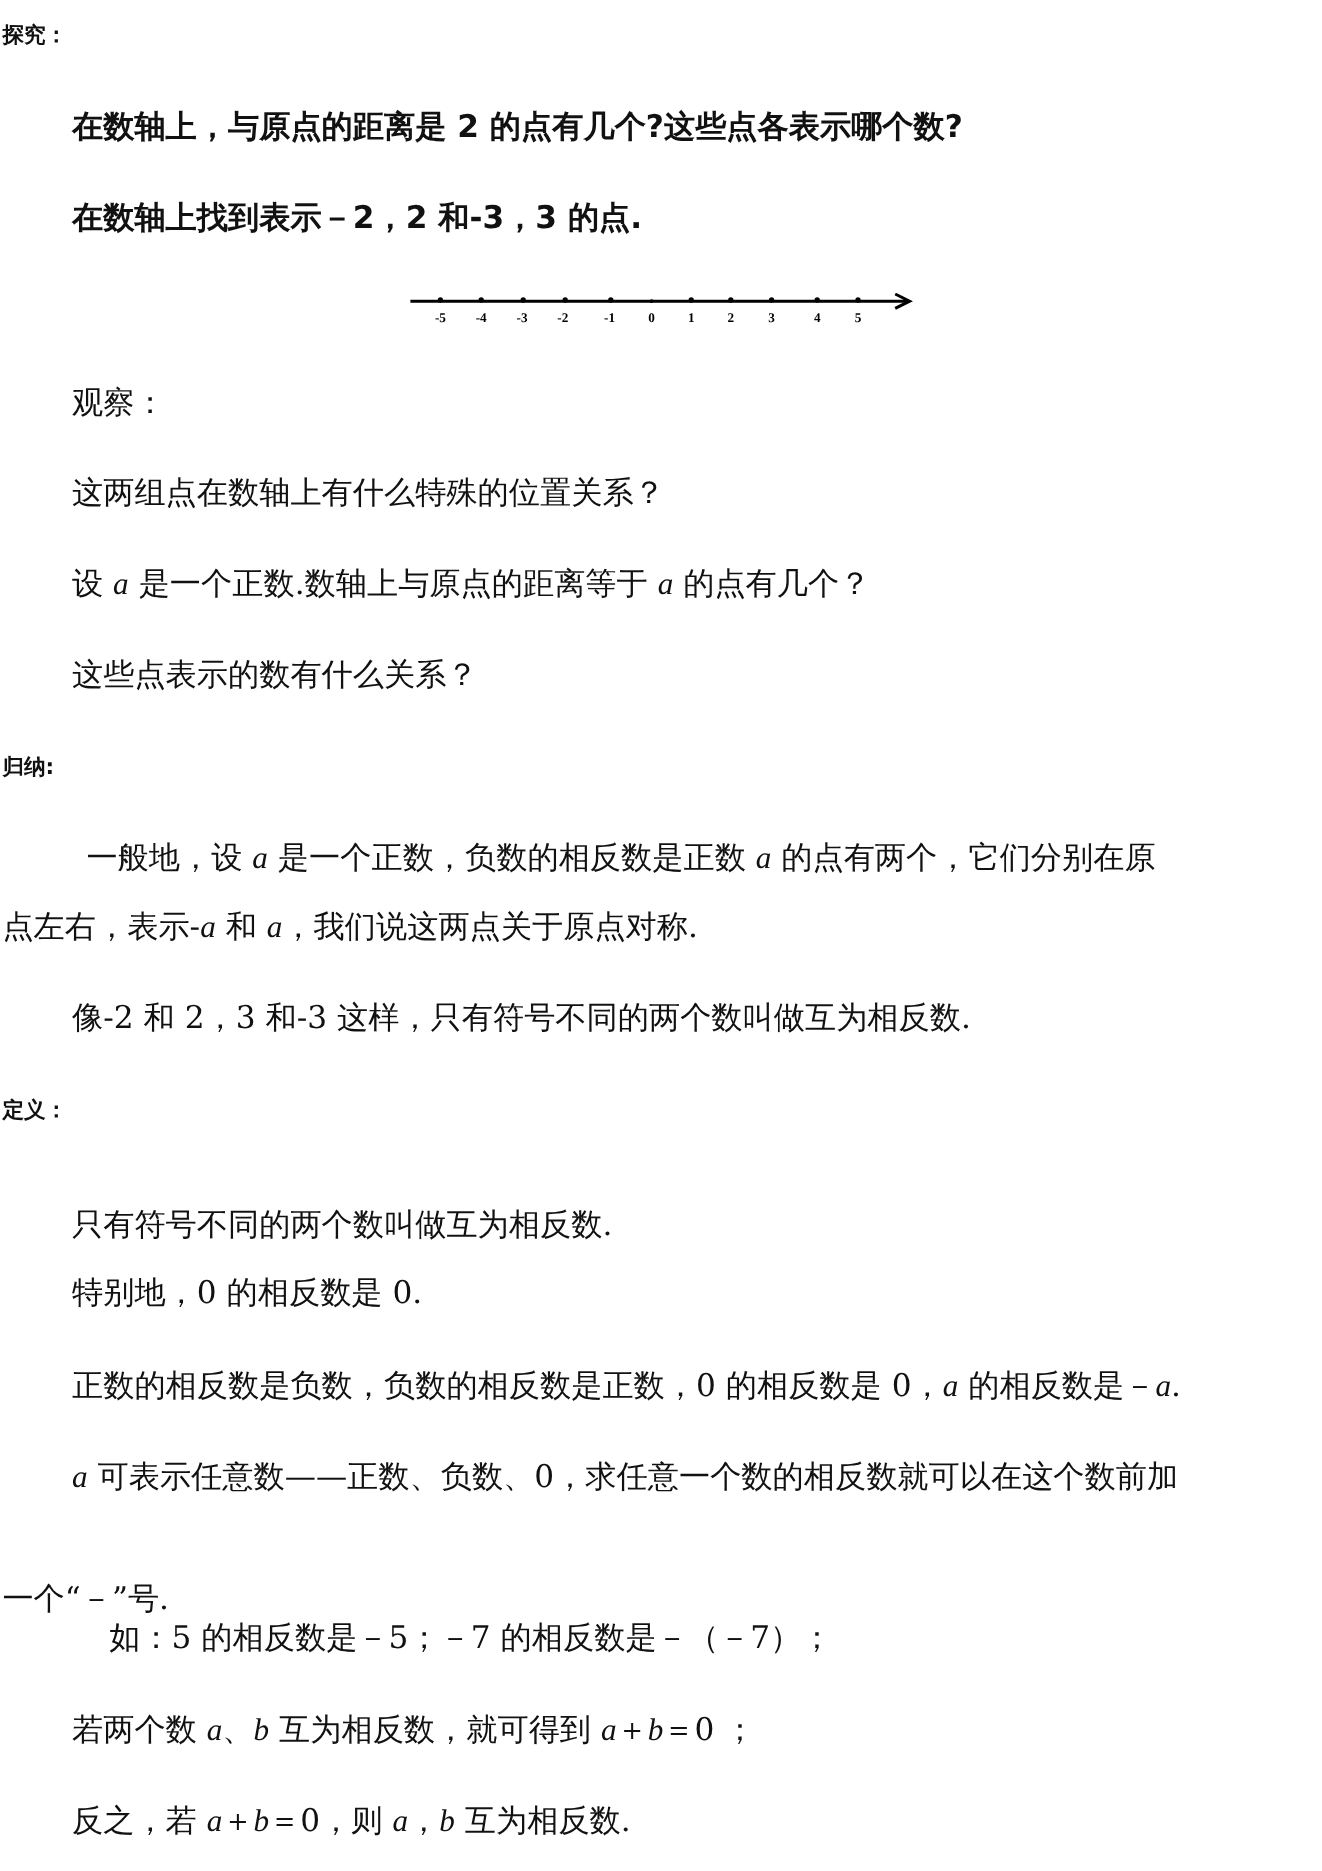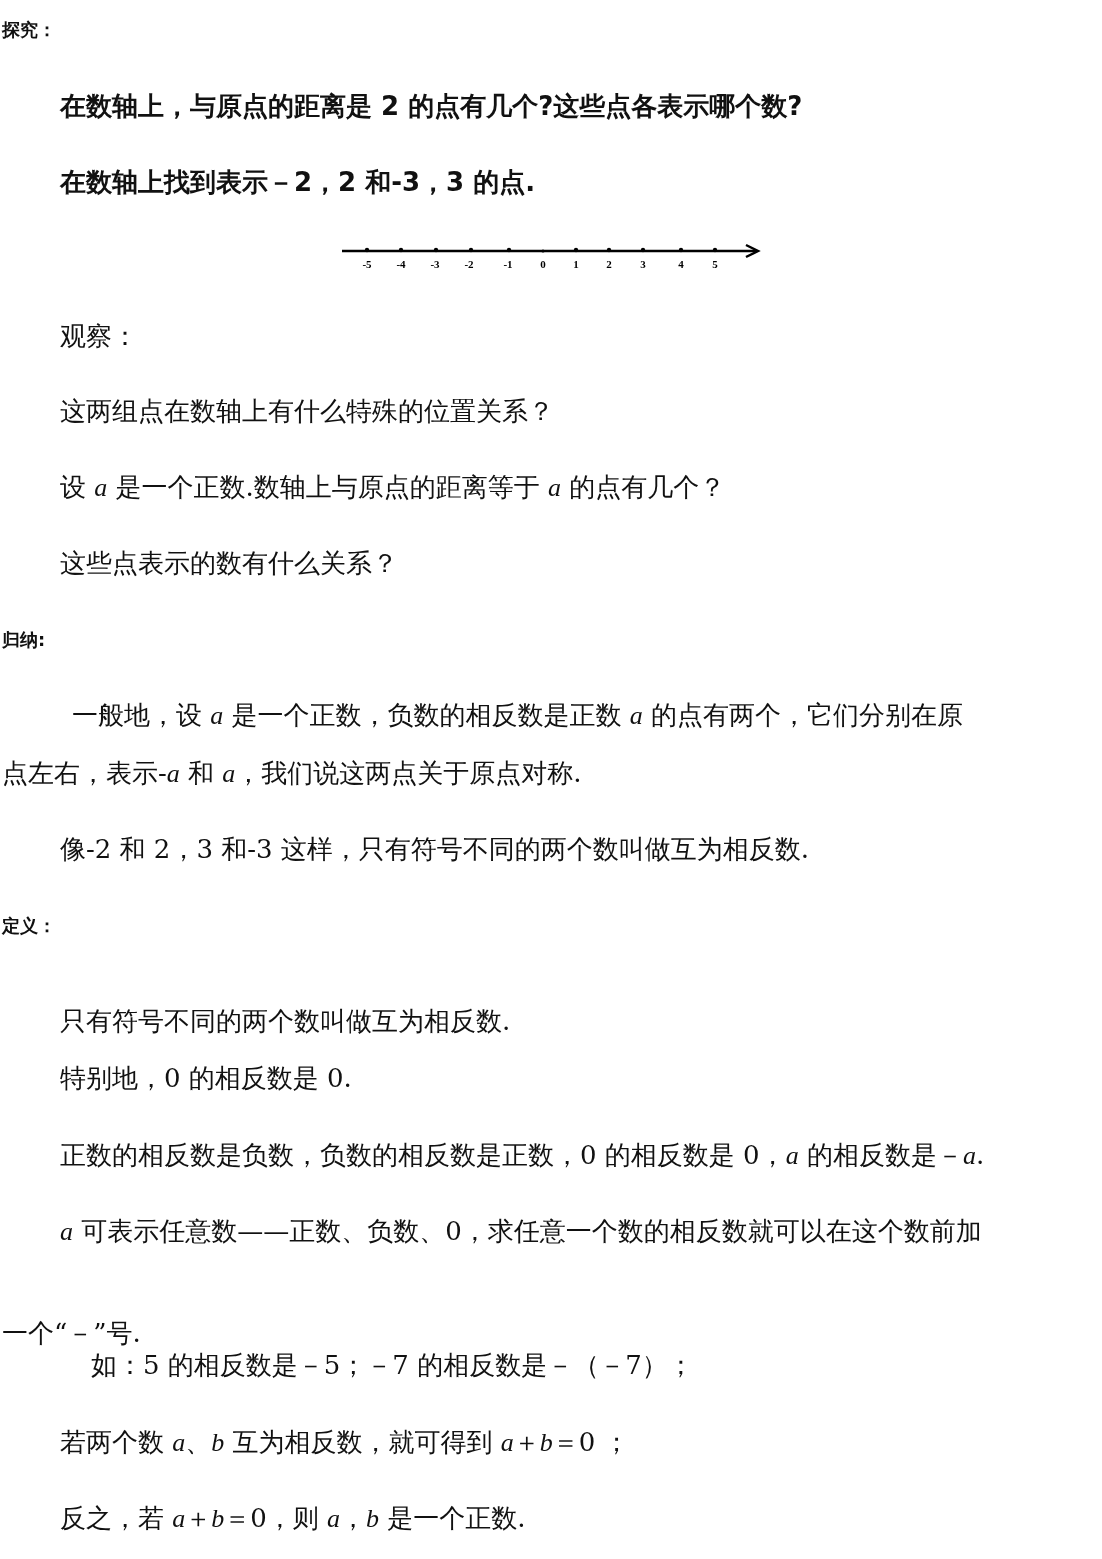--- a/index.html
+++ b/index.html
@@ -86,14 +86,14 @@
 </div>
 <div class="line ind" style="top:1215px;">
   <i class="v">a</i><span> 可表示任意数——正数、负数、0，求任意一个数的相反数就可以在这个数前加</span>
 </div>
 <div class="line flush" style="top:1273px;margin-top:44px;">一个“－”号.</div>
 <div class="line ind" style="top:1349px;margin-left:31px;">如：5 的相反数是－5；－7 的相反数是－（－7）；</div>
 <div class="line ind" style="top:1426px;">
   <span>若两个数 </span><i class="v">a</i><span>、</span><i class="v">b</i><span> 互为相反数，就可得到 </span><i class="v">a</i><span>＋</span><i class="v">b</i><span>＝0 ；</span>
 </div>
 <div class="line ind" style="top:1502px;">
-  <span>反之，若 </span><i class="v">a</i><span>＋</span><i class="v">b</i><span>＝0，则 </span><i class="v">a</i><span>，</span><i class="v">b</i><span> 是一个正数.</span>
+  <span>反之，若 </span><i class="v">a</i><span>＋</span><i class="v">b</i><span>＝0，则 </span><i class="v">a</i><span>，</span><i class="v">b</i><span> 互为相反数.</span>
 </div>
 
 </body></html>

